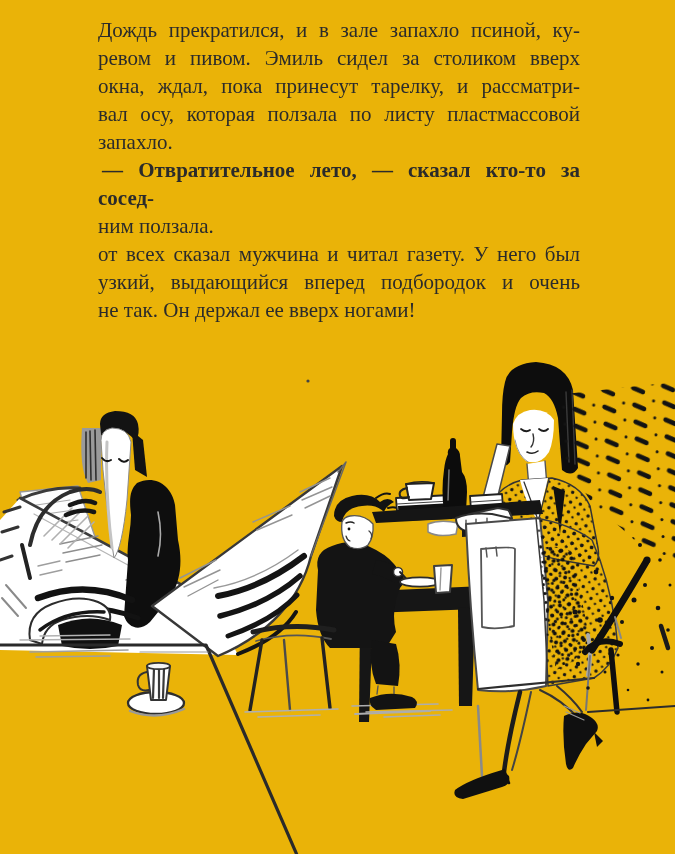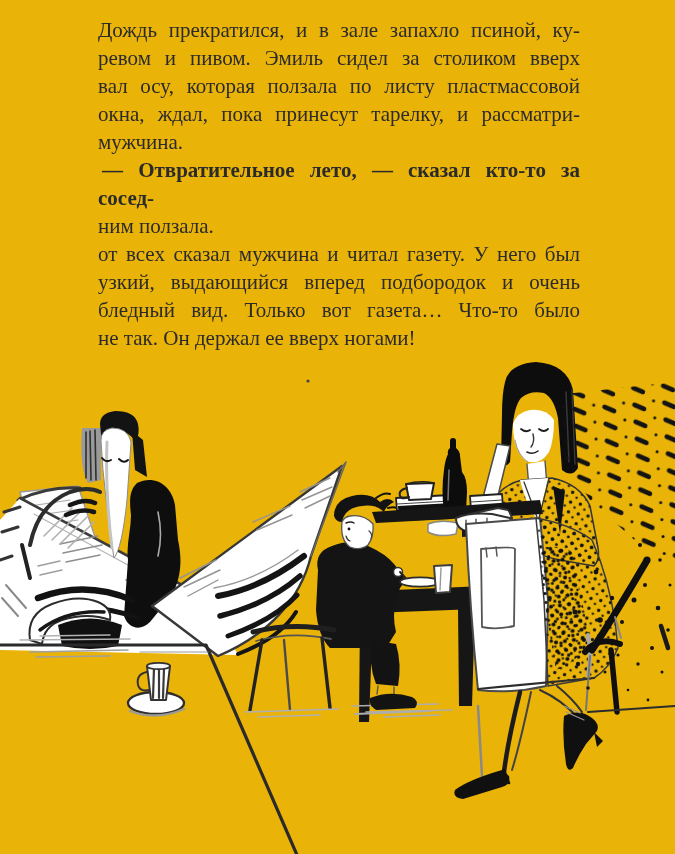--- a/index.html
+++ b/index.html
@@ -21,32 +21,31 @@
 </style>
 </head>
 <body>
 
 <main class="page">
 
   <section class="text-block">
     <div class="para">
       <div class="line">Дождь прекратился, и в зале запахло псиной, ку-</div>
       <div class="line">ревом и пивом. Эмиль сидел за столиком вверх</div>
+      <div class="line">окна, ждал, пока принесут тарелку, и рассматри-</div>
       <div class="line">вал осу, которая ползала по листу пластмассовой</div>
-      <div class="line">окна, ждал, пока принесут тарелку, и рассматри-</div>
-      <div class="line last">мужчина.</div>
+      <div class="line last">запахло.</div>
     </div>
     <div class="para">
       <div class="line ind-sm">— Отвратительное лето, — сказал кто-то за сосед-</div>
       <div class="line last">ним ползала.</div>
     </div>
     <div class="para">
       <div class="line">от всех сказал мужчина и читал газету. У него был</div>
       <div class="line">узкий, выдающийся вперед подбородок и очень</div>
-      <div class="line">бледный вид. Только вот газета… Что-то было</div>
       <div class="line last">не так. Он держал ее вверх ногами!</div>
     </div>
   </section>
 
   <svg class="illustration" width="675" height="500" viewBox="0 354 675 500" aria-hidden="true">
     <defs>
       <pattern id="dots" width="10" height="10" patternUnits="userSpaceOnUse" patternTransform="rotate(12)">
         <circle cx="2.5" cy="2.5" r="1.7" fill="#151515"></circle>
         <circle cx="7.5" cy="7" r="1.2" fill="#151515"></circle>
       </pattern>

